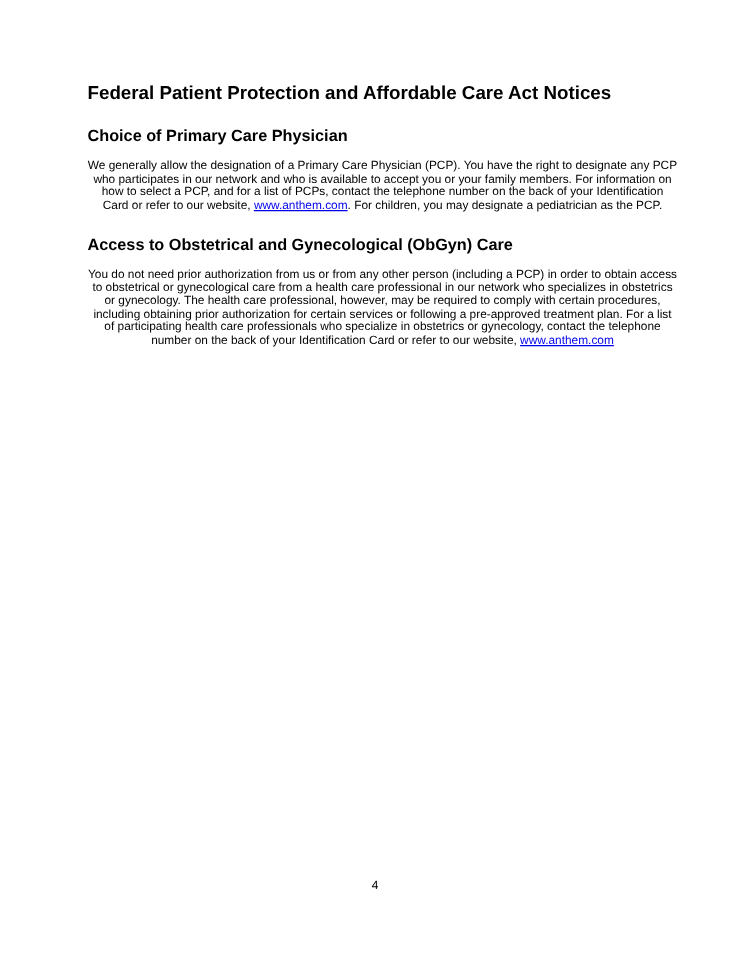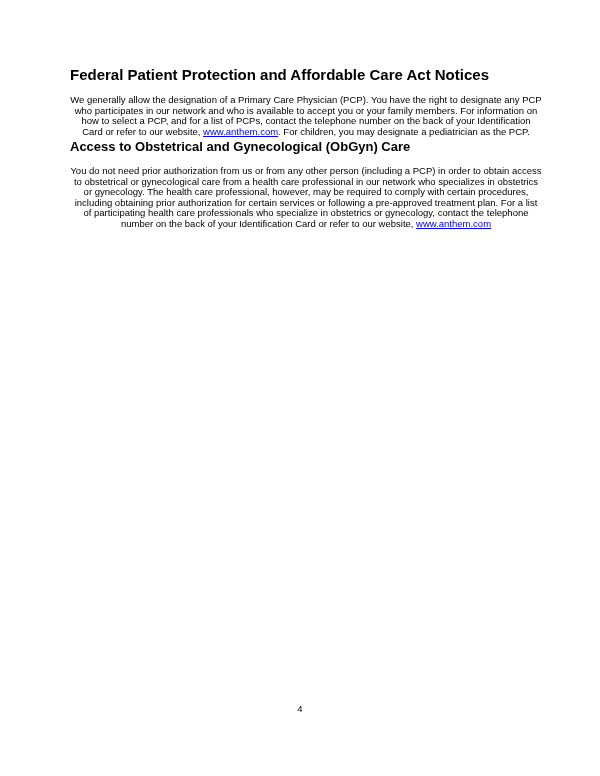--- a/index.html
+++ b/index.html
@@ -29,21 +29,21 @@
     color: #000000;
   }
   h2.section-heading {
     font-size: 13px;
     line-height: 16px;
     font-weight: bold;
     margin: 17px 0 0 0;
     color: #000000;
   }
   h2.section-heading.second {
-    margin-top: 2px;
+    margin-top: 18px;
   }
   p.body-para {
     font-size: 9.5px;
     line-height: 10.5px;
     margin: 11px 0 0 0;
     text-align: center;
     color: #000000;
   }
   a.doc-link {
     color: var(--link-color, #0000ee);
@@ -61,20 +61,21 @@
     color: #000000;
   }
 </style>
 </head>
 <body>
 
 <div class="page">
 
   <h1 class="doc-title">Federal Patient Protection and Affordable Care Act Notices</h1>
 
+  <h2 class="section-heading">Choice of Primary Care Physician</h2>
 
   <p class="body-para"><span>We generally allow the designation of a Primary Care Physician (PCP). You have the right to designate any PCP who participates in our network and who is available to accept you or your family members. For information on how to select a PCP, and for a list of PCPs, contact the telephone number on the back of your Identification Card or refer to our website, </span><a class="doc-link">www.anthem.com</a><span>. For children, you may designate a pediatrician as the PCP.</span></p>
 
   <h2 class="section-heading second">Access to Obstetrical and Gynecological (ObGyn) Care</h2>
 
   <p class="body-para"><span>You do not need prior authorization from us or from any other person (including a PCP) in order to obtain access to obstetrical or gynecological care from a health care professional in our network who specializes in obstetrics or gynecology. The health care professional, however, may be required to comply with certain procedures, including obtaining prior authorization for certain services or following a pre-approved treatment plan. For a list of participating health care professionals who specialize in obstetrics or gynecology, contact the telephone number on the back of your Identification Card or refer to our website, </span><a class="doc-link">www.anthem.com</a><span></span></p>
 
   <div class="page-number">4</div>
 
 </div>

